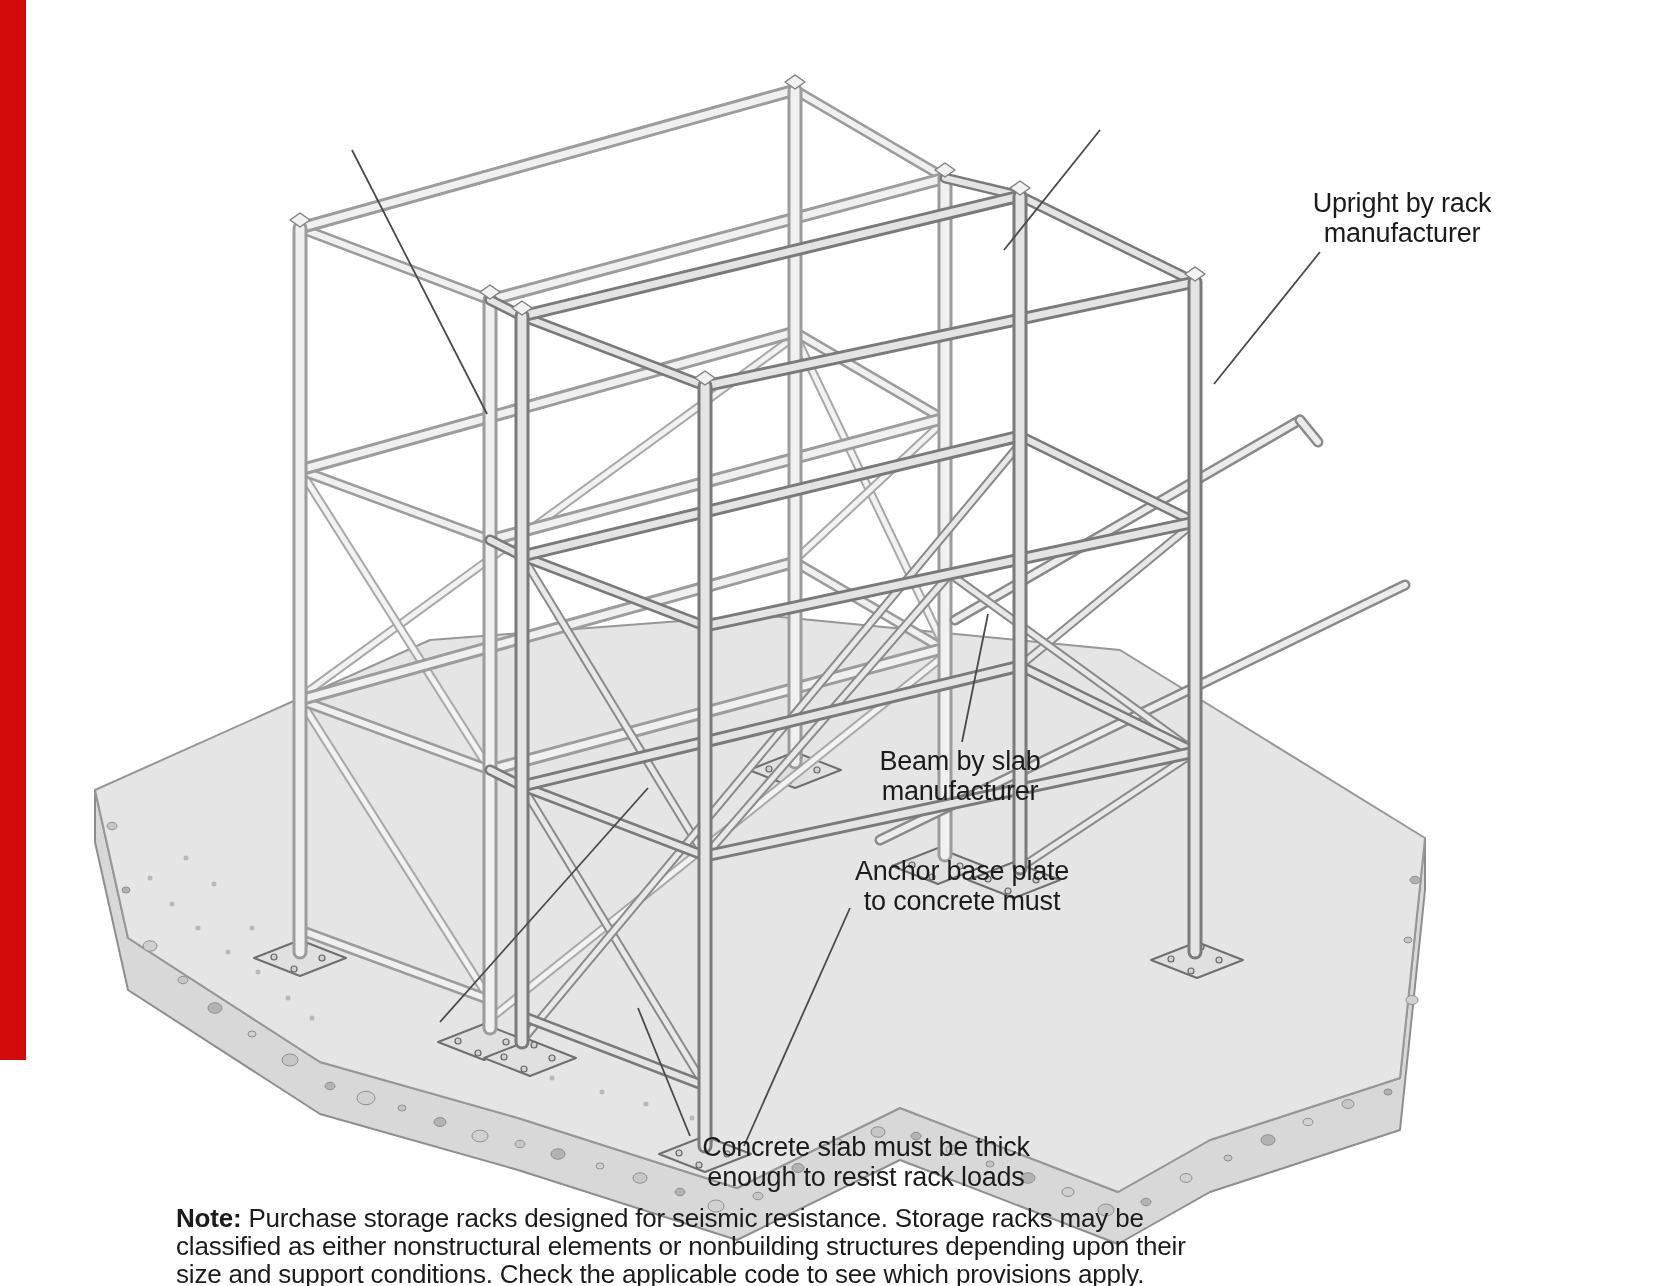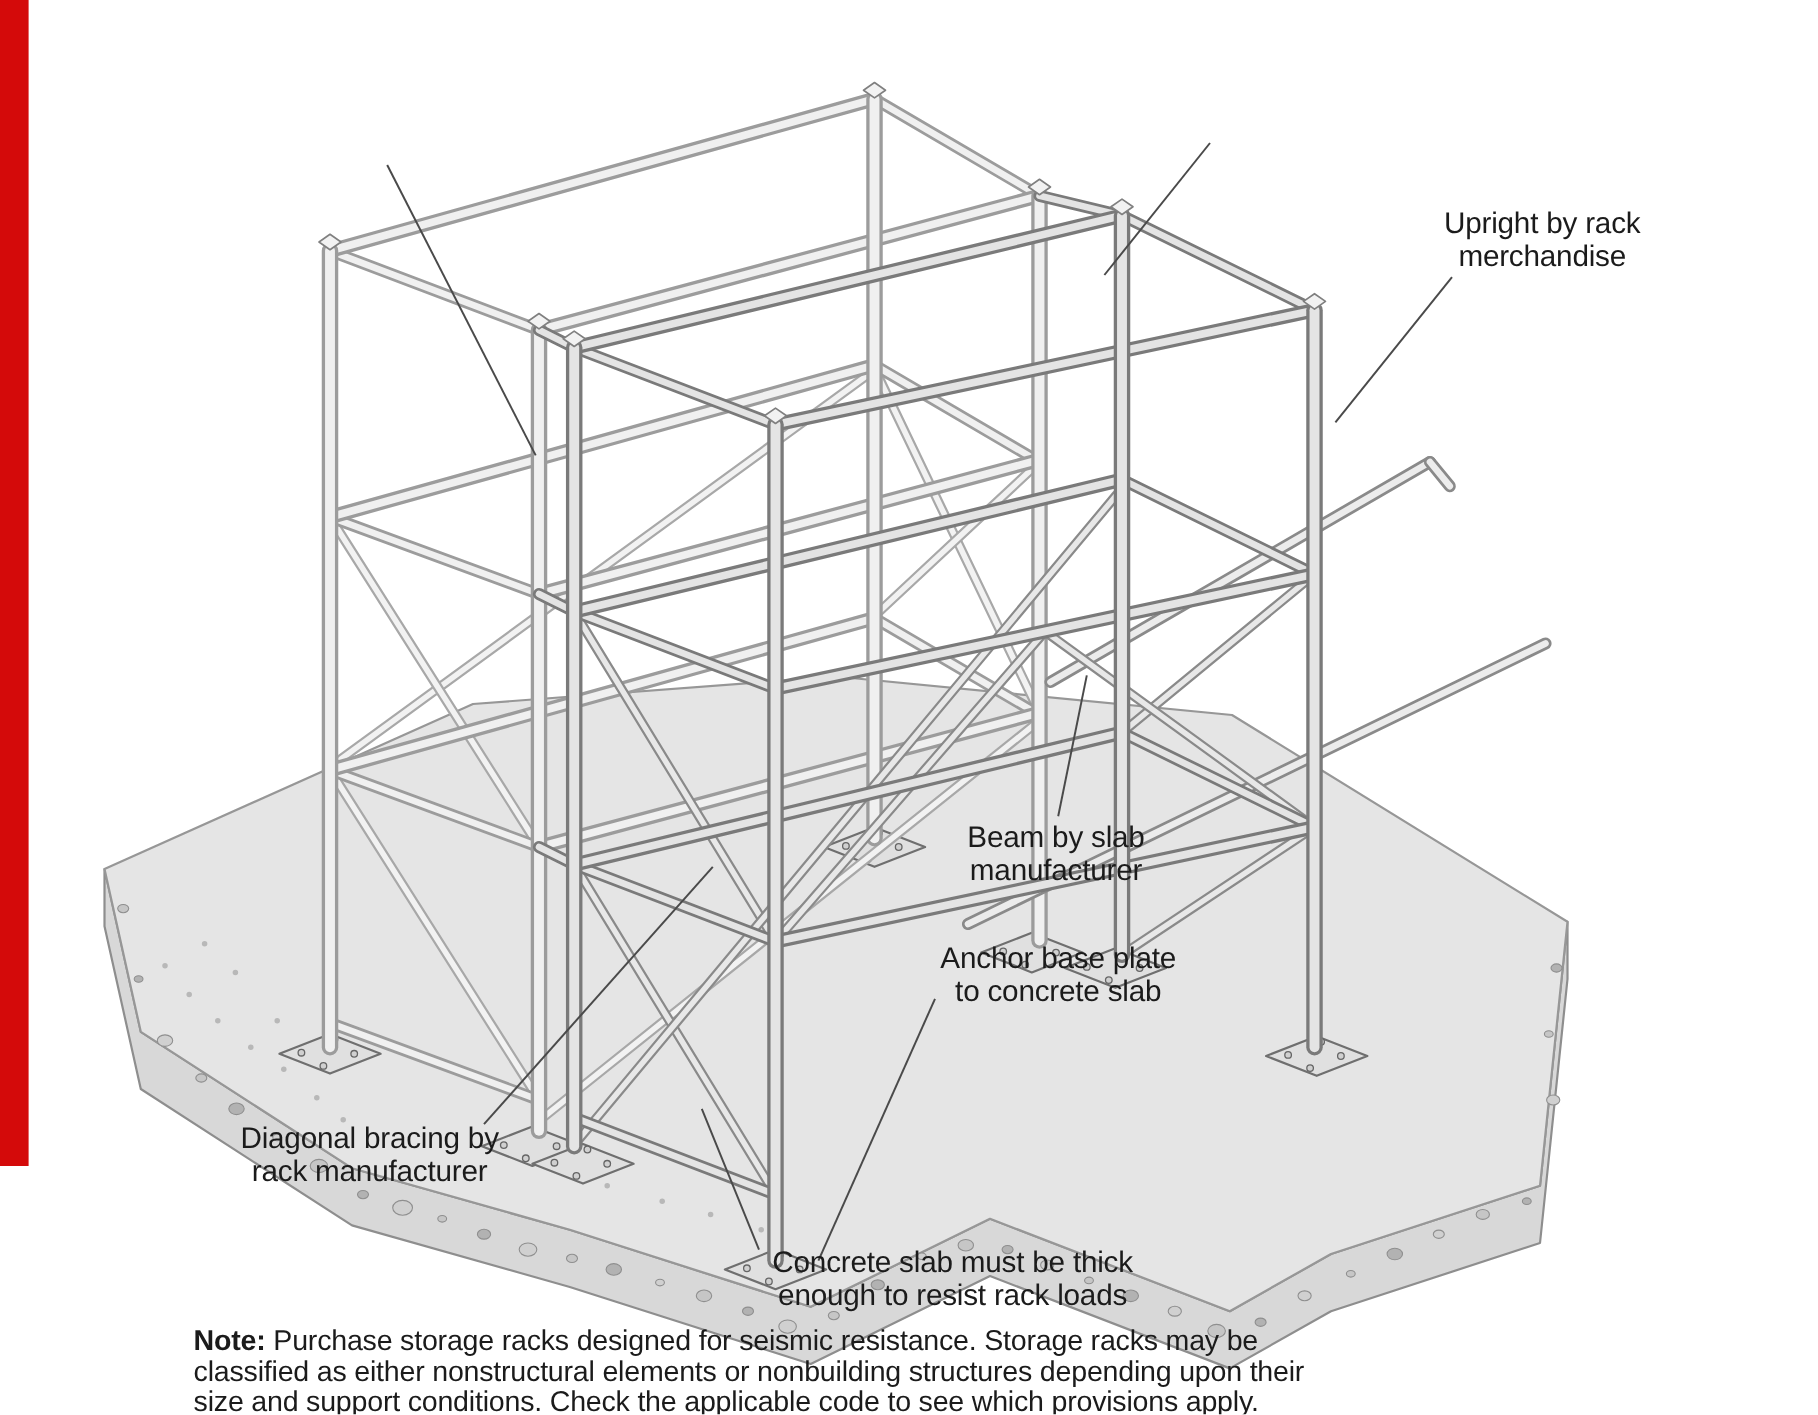--- a/index.html
+++ b/index.html
@@ -256,26 +256,24 @@
         <line x1="962" y1="742" x2="988" y2="614" stroke="#4a4a4a" stroke-width="1.8"></line>
         <line x1="850" y1="908" x2="744" y2="1146" stroke="#4a4a4a" stroke-width="1.8"></line>
         <line x1="440" y1="1022" x2="648" y2="788" stroke="#4a4a4a" stroke-width="1.8"></line>
         <line x1="690" y1="1136" x2="638" y2="1008" stroke="#4a4a4a" stroke-width="1.8"></line>
       </g>
   </svg>
 
   <div class="red-bar" style="background: rgb(212, 10, 10);"></div>
 
   <div class="lbl" style="left:1402px;top:188px">Upright by rack
-merchandise</div>
+manufacturer</div>
   <div class="lbl" style="left:960px;top:746px">Beam by slab
 manufacturer</div>
   <div class="lbl" style="left:962px;top:856px">Anchor base plate
-to concrete slab</div>
-  <div class="lbl" style="left:336px;top:1020px">Diagonal bracing by
-rack manufacturer</div>
+to concrete must</div>
   <div class="lbl" style="left:866px;top:1132px">Concrete slab must be thick
 enough to resist rack loads</div>
 
   <div class="note"><span class="np">Note:</span><span> Purchase storage racks designed for seismic resistance. Storage racks may be
 classified as either nonstructural elements or nonbuilding structures depending upon their
 size and support conditions. Check the applicable code to see which provisions apply.</span></div>
 </div>
 
 </body></html>

